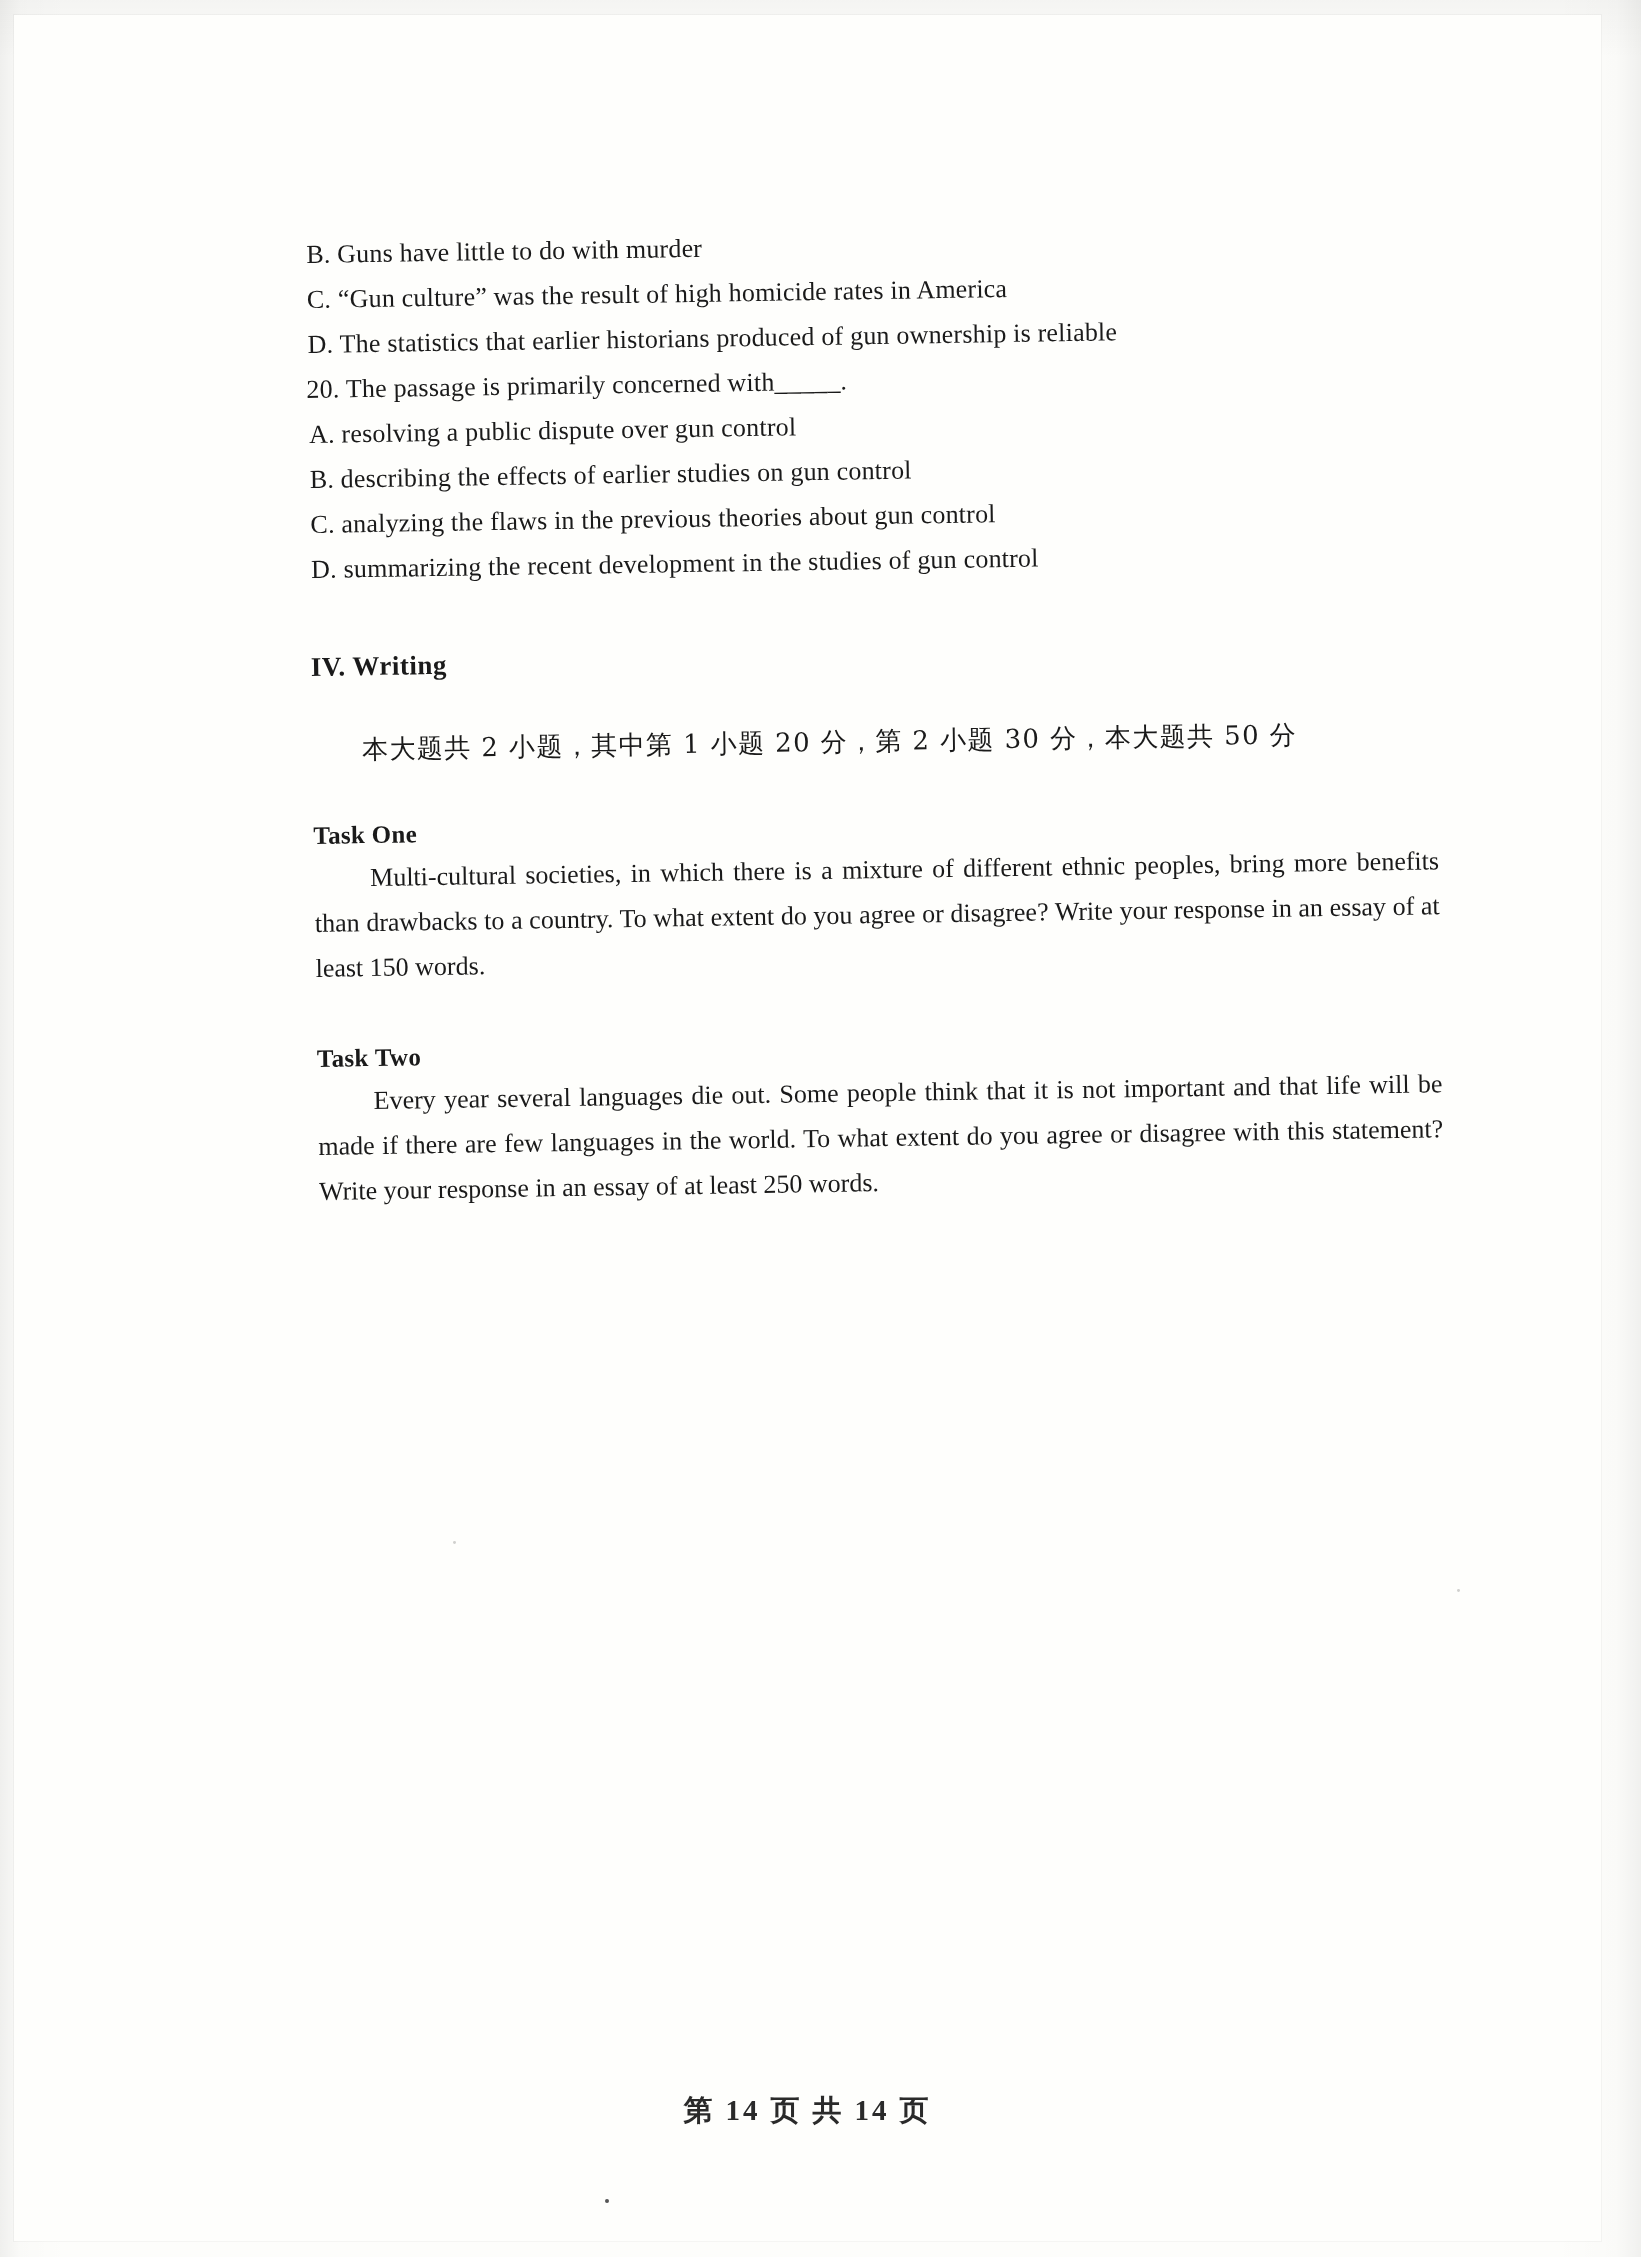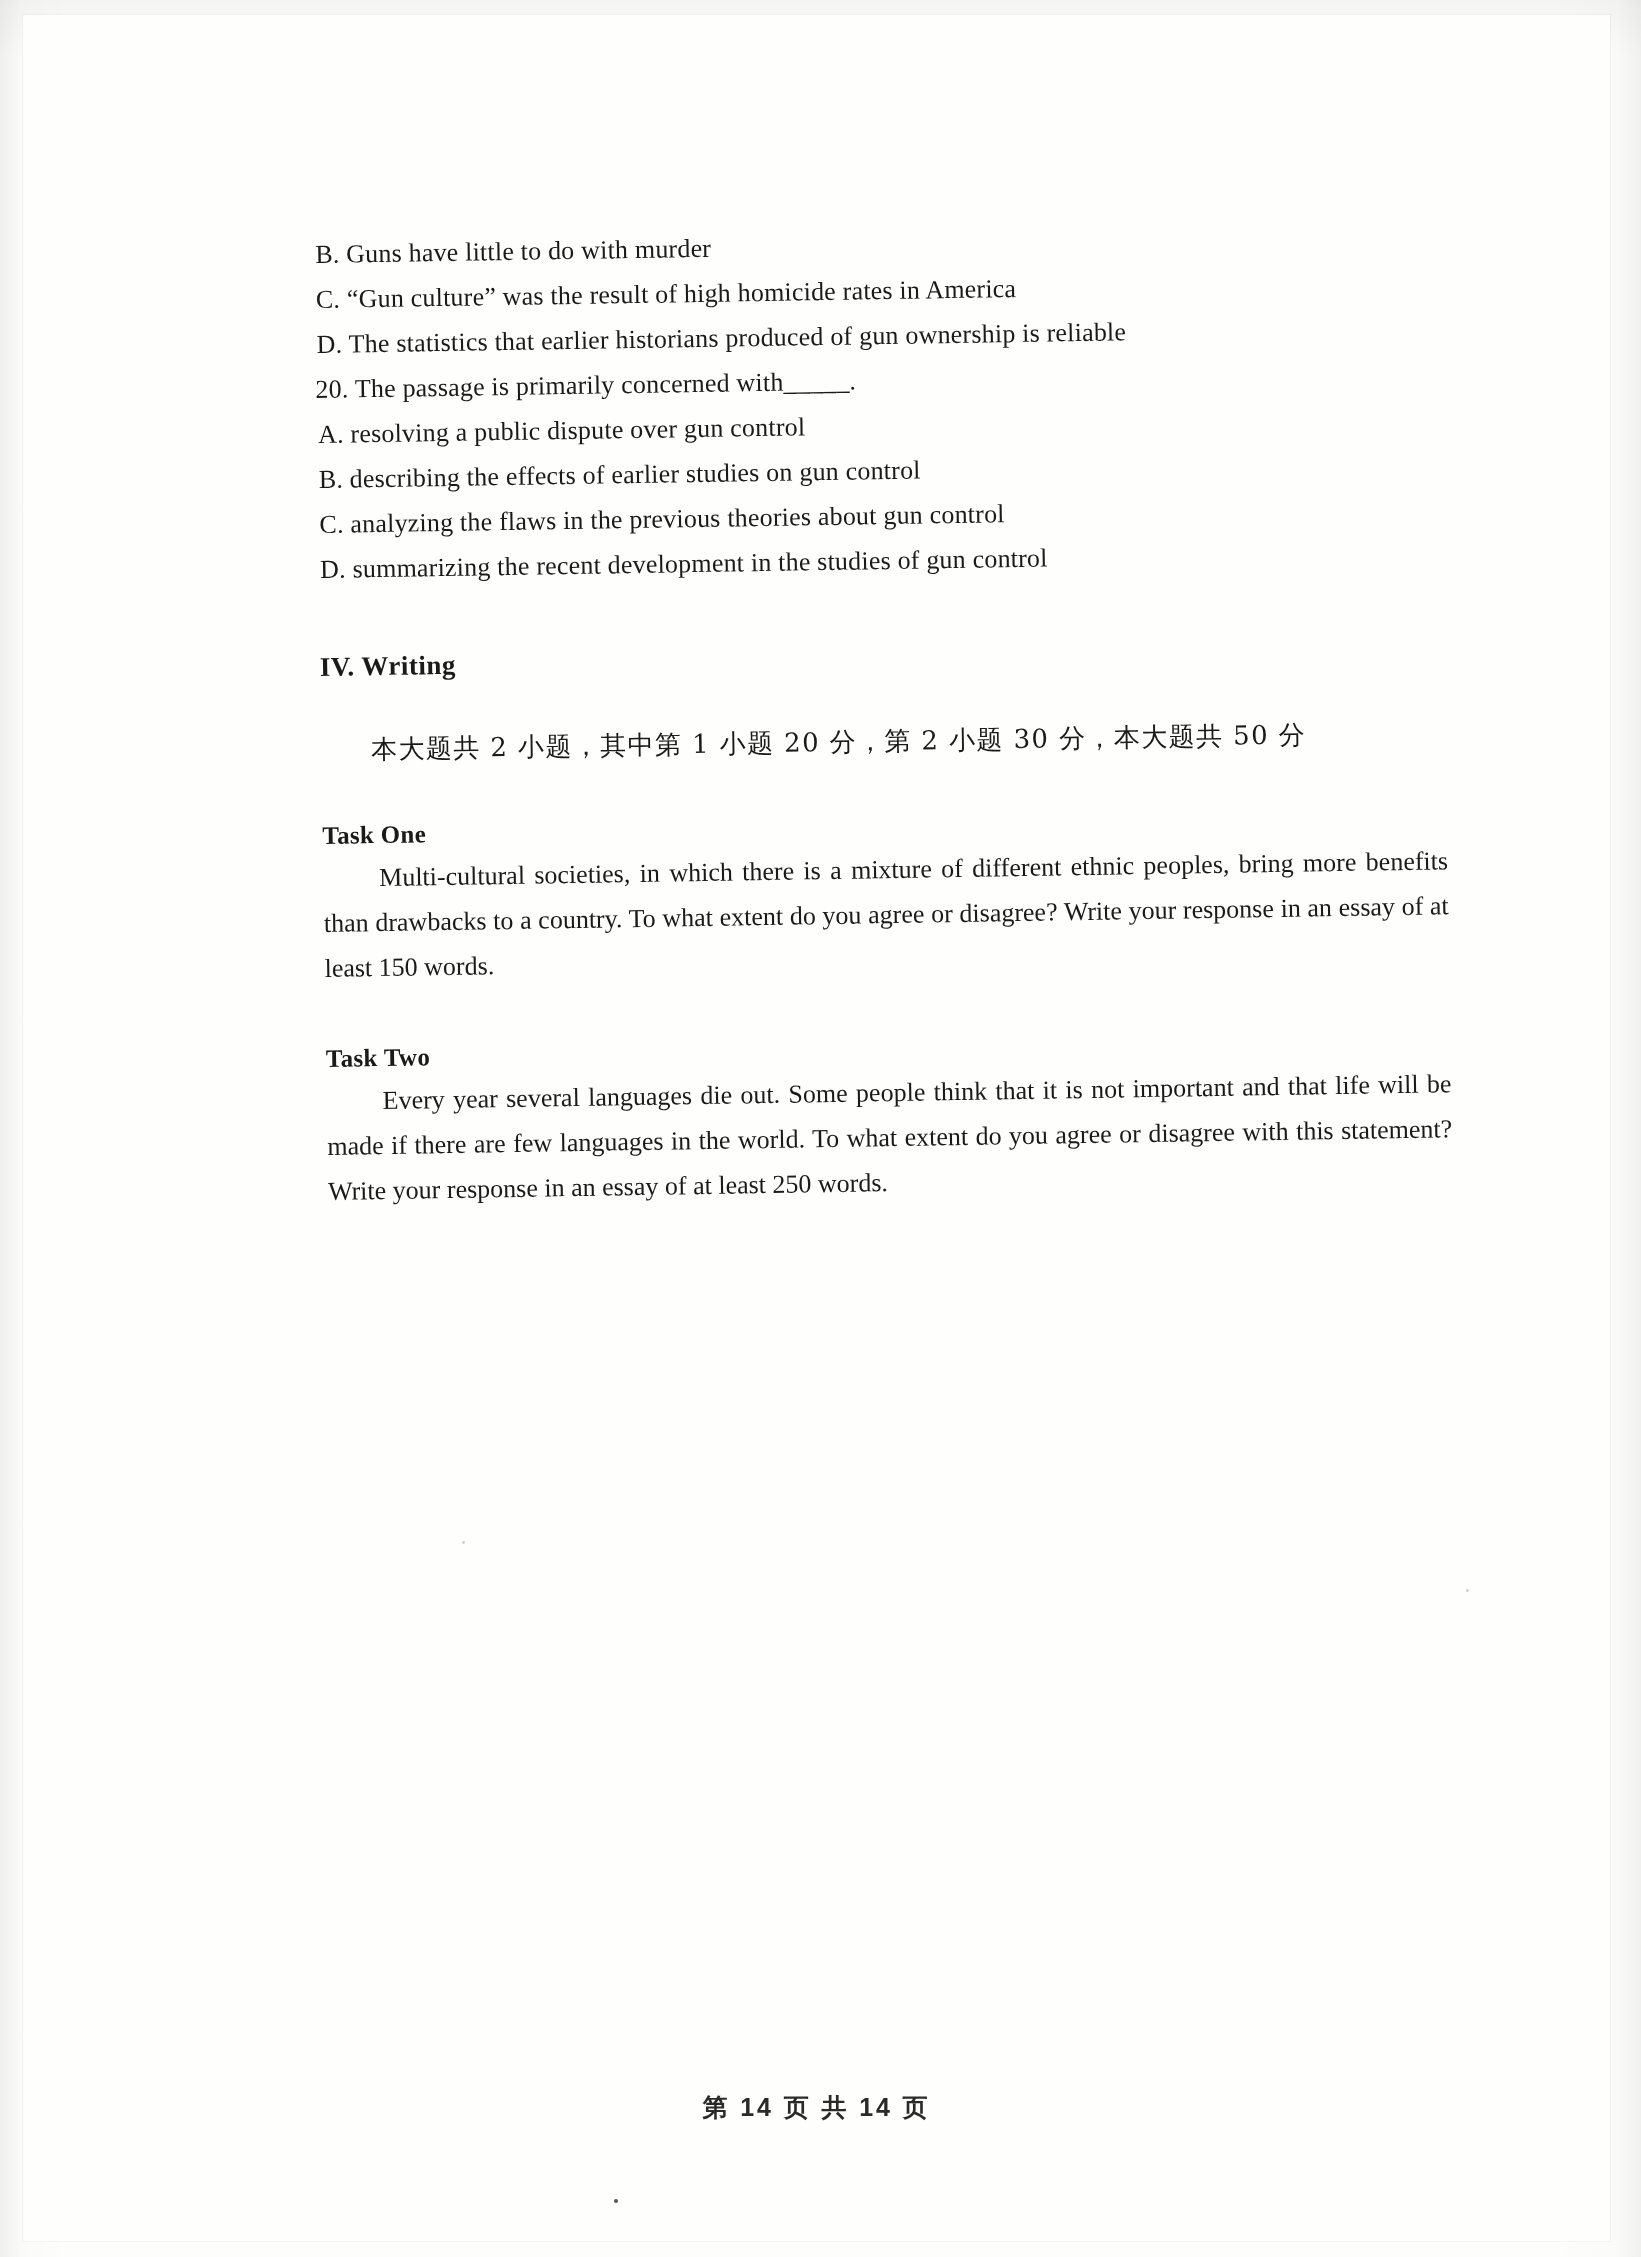--- a/index.html
+++ b/index.html
@@ -20,21 +20,21 @@
     position: absolute;
     inset: 0;
     background:
       linear-gradient(to right, rgba(0,0,0,0.055) 0px, rgba(0,0,0,0.012) 21px, rgba(0,0,0,0.0) 68px),
       linear-gradient(to left, rgba(0,0,0,0.05) 0px, rgba(0,0,0,0.012) 25px, rgba(0,0,0,0.0) 87px),
       linear-gradient(to bottom, rgba(0,0,0,0.035) 0px, rgba(0,0,0,0.0) 58px),
       #fdfdfb;
   }
   .sheet {
     position: absolute;
-    left: 23px;
+    left: 14px;
     top: 15.4px;
     width: 1587px;
     height: 2226px;
     background: #fefefc;
     box-shadow: 0 0 0 1px rgba(0,0,0,0.03);
   }
   .content {
     position: absolute;
     left: 290px;
     top: 217px;
@@ -86,22 +86,22 @@
     text-align: justify;
     width: 1125px;
   }
 
   .footer {
     position: absolute;
     left: 0;
     right: 0;
     top: 2076px;
     text-align: center;
-    font-family: Liberation Sans, sans-serif;
-    font-size: 25px;
+    font-family: Liberation Serif, serif;
+    font-size: 29px;
     letter-spacing: 2.9px;
     color: #2a2a2a;
     font-weight: bold;
   }
   .dot-mark {
     position: absolute;
     left: 591px;
     top: 2184px;
     width: 3.9px;
     height: 3.9px;

